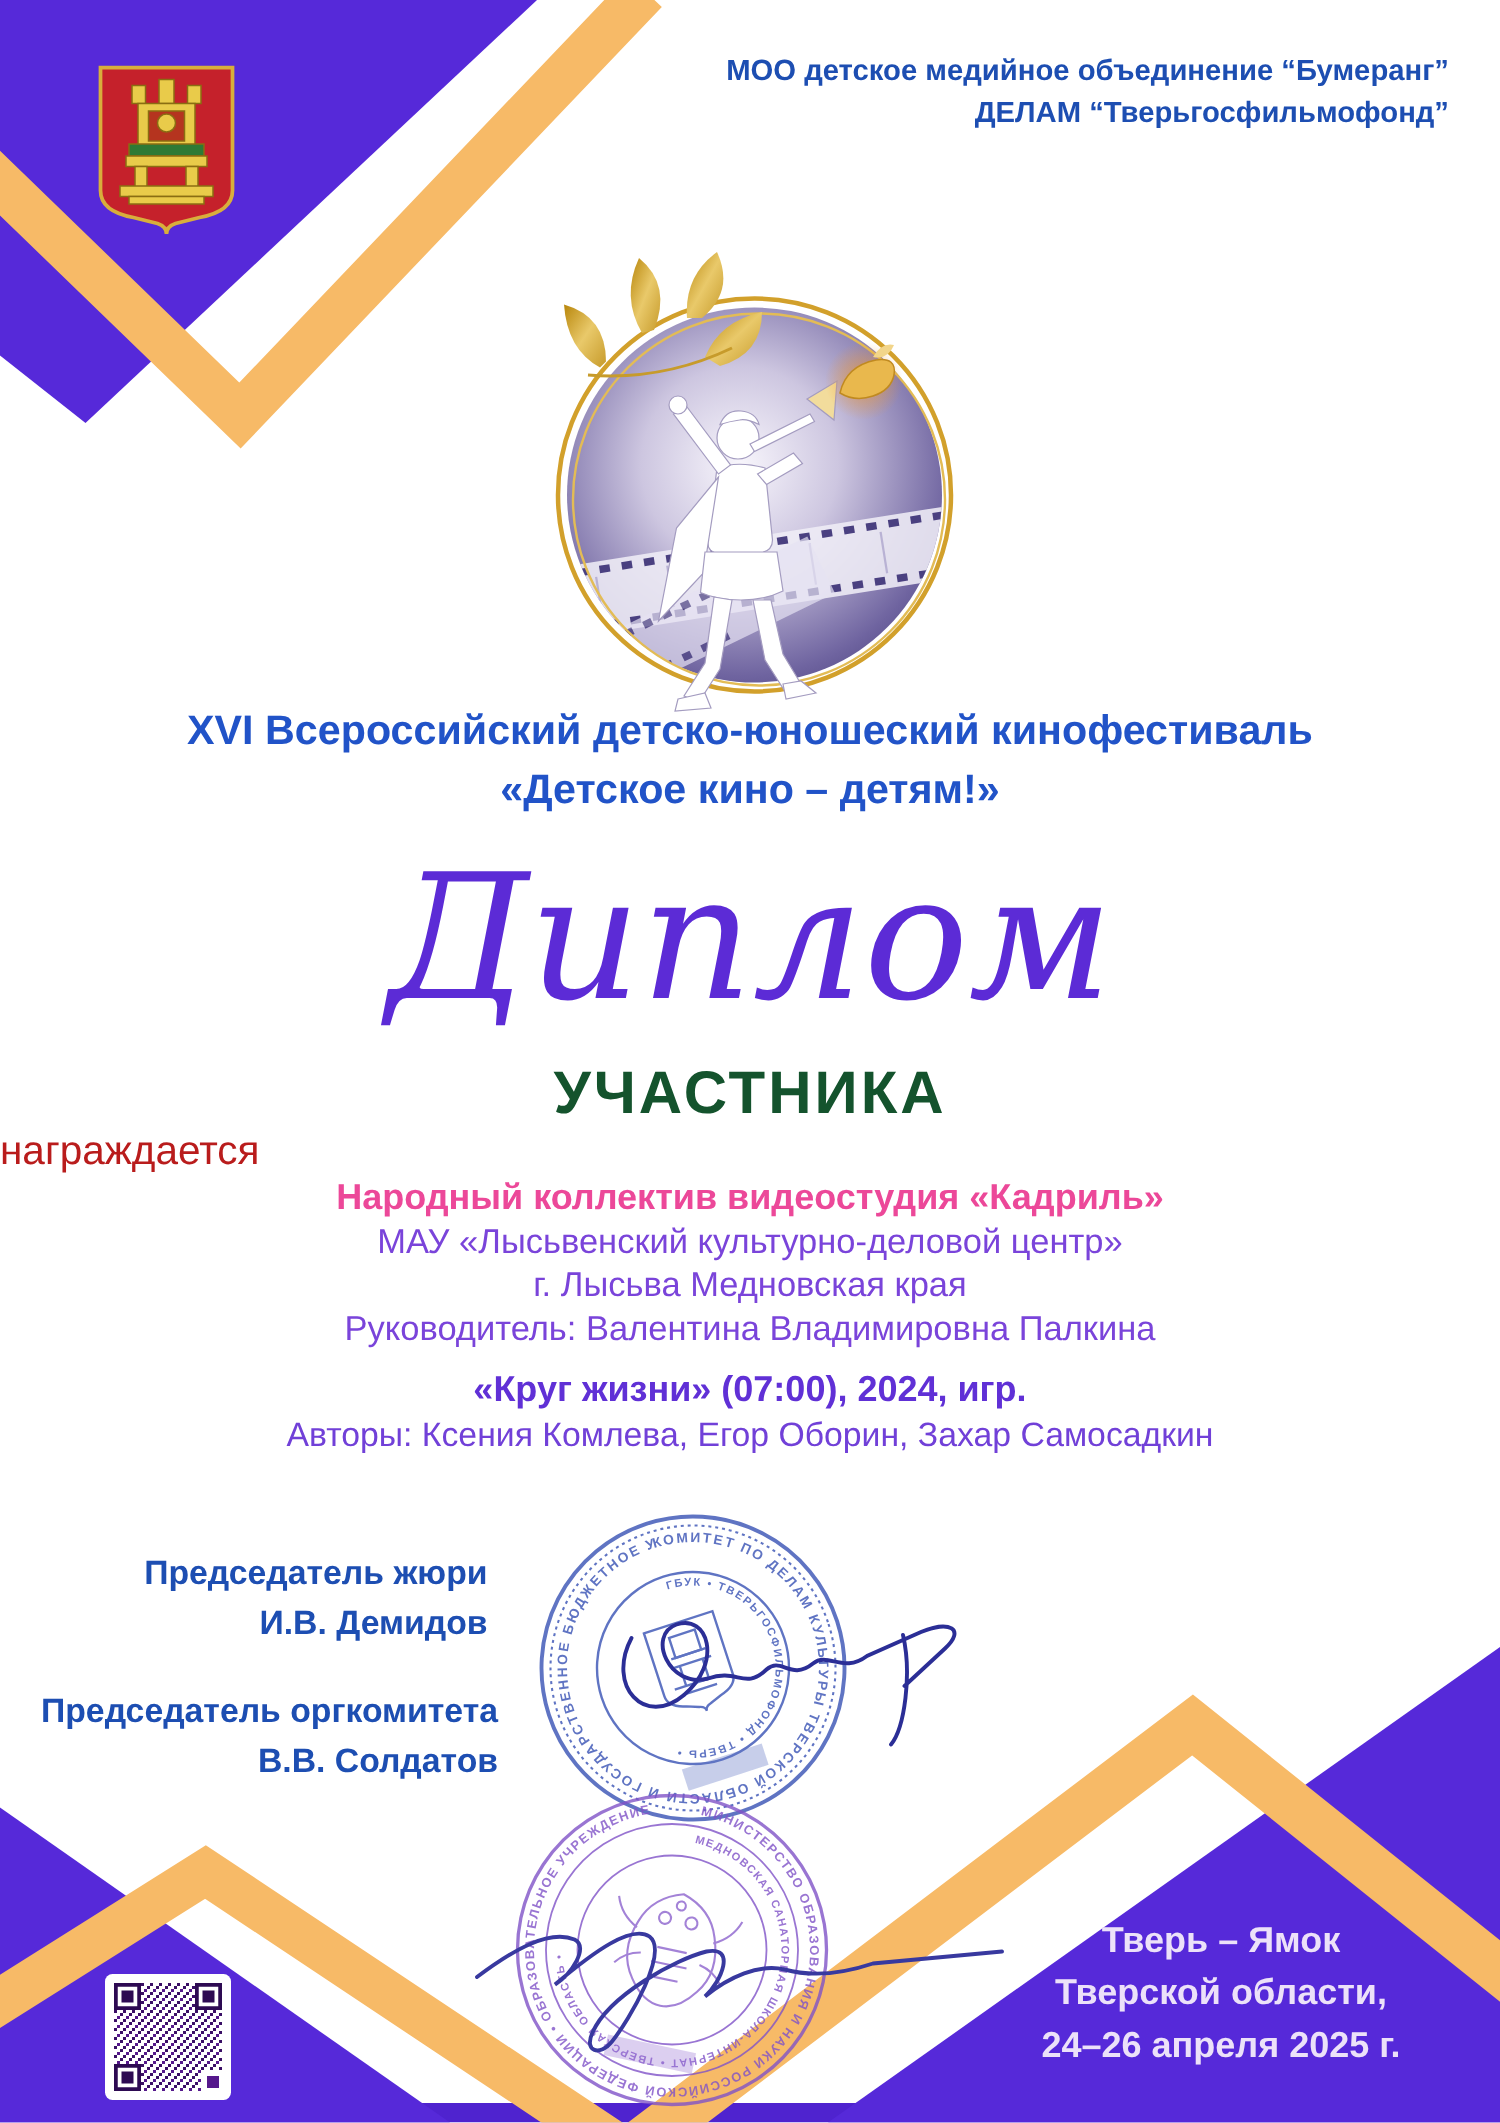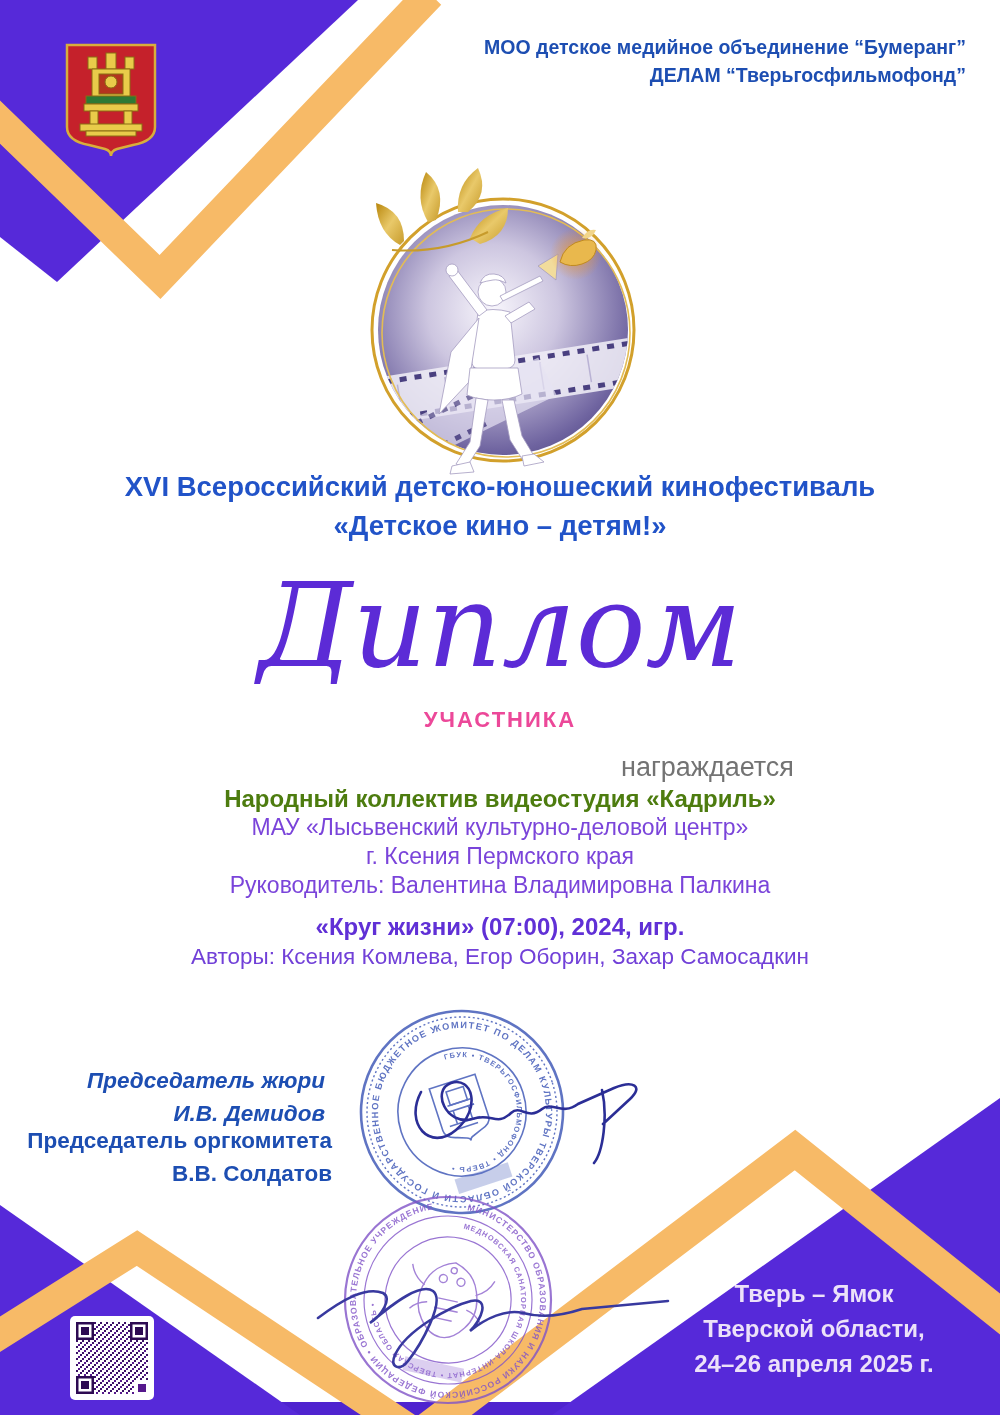--- a/index.html
+++ b/index.html
@@ -21,41 +21,41 @@
     left:0;top:467px;width:1000px;text-align:center;
     color:#2153c8;font-weight:bold;font-size:27.5px;line-height:39px;
   }
   .diplom{
     left:0;top:566px;width:1000px;text-align:center;
     font-family:"DejaVu Serif", serif;font-style:italic;font-weight:500;
     font-size:116px;color:#5c2bd6;line-height:120px;
   }
   .uchastnika{
     left:0;top:707px;width:1000px;text-align:center;
-    color:#ec4899;font-weight:bold;font-size:22px;letter-spacing:2px;
+    color:#14532d;font-weight:bold;font-size:40px;letter-spacing:2px;
   }
   .awarded{
-    left:0;top:752px;width:794px;text-align:right;
-    color:#737373;font-size:27px;font-weight:500;
+    left:0;top:752px;width:794px;text-align:left;
+    color:#b91c1c;font-size:27px;font-weight:500;
   }
   .recipient{
     left:0;top:784px;width:1000px;text-align:center;
     color:#7a44da;font-size:23px;line-height:29px;
   }
-  .recipient .first{font-weight:bold;font-size:24px;color:#4d7c0f;}
+  .recipient .first{font-weight:bold;font-size:24px;color:#ec4899;}
   .film{
     left:0;top:912px;width:1000px;text-align:center;
     color:#7140d8;font-size:22.5px;line-height:30px;
   }
   .film .first{font-weight:bold;font-size:24px;color:#6030d6;}
   .sig-block{
     left:0;text-align:right;color:#1d4eb2;font-weight:bold;
     font-size:22.5px;line-height:33px;
   }
-  .sig-jury{top:1064px;width:325px;font-style:italic;}
+  .sig-jury{top:1032px;width:325px;}
   .sig-org{top:1124px;width:332px;}
   .footer-date{
     left:664px;top:1276px;width:300px;text-align:center;
     color:#ece1f9;font-size:24px;line-height:35px;font-weight:700;
   }
 </style>
 </head>
 <body>
 
 <svg id="decor" viewBox="0 0 1000 1415" xmlns="http://www.w3.org/2000/svg">
@@ -269,21 +269,21 @@
   <div>«Детское кино – детям!»</div>
 </div>
 
 <div class="abs txt diplom">Диплом</div>
 <div class="abs txt uchastnika">УЧАСТНИКА</div>
 <div class="abs txt awarded">награждается</div>
 
 <div class="abs txt recipient">
   <div class="first">Народный коллектив видеостудия «Кадриль»</div>
   <div>МАУ «Лысьвенский культурно-деловой центр»</div>
-  <div>г. Ксения Пермского края</div>
+  <div>г. Лысьва Медновская края</div>
   <div>Руководитель: Валентина Владимировна Палкина</div>
 </div>
 
 <div class="abs txt film">
   <div class="first">«Круг жизни» (07:00), 2024, игр.</div>
   <div>Авторы: Ксения Комлева, Егор Оборин, Захар Самосадкин</div>
 </div>
 
 <div class="abs txt sig-block sig-jury">
   <div>Председатель жюри</div>

